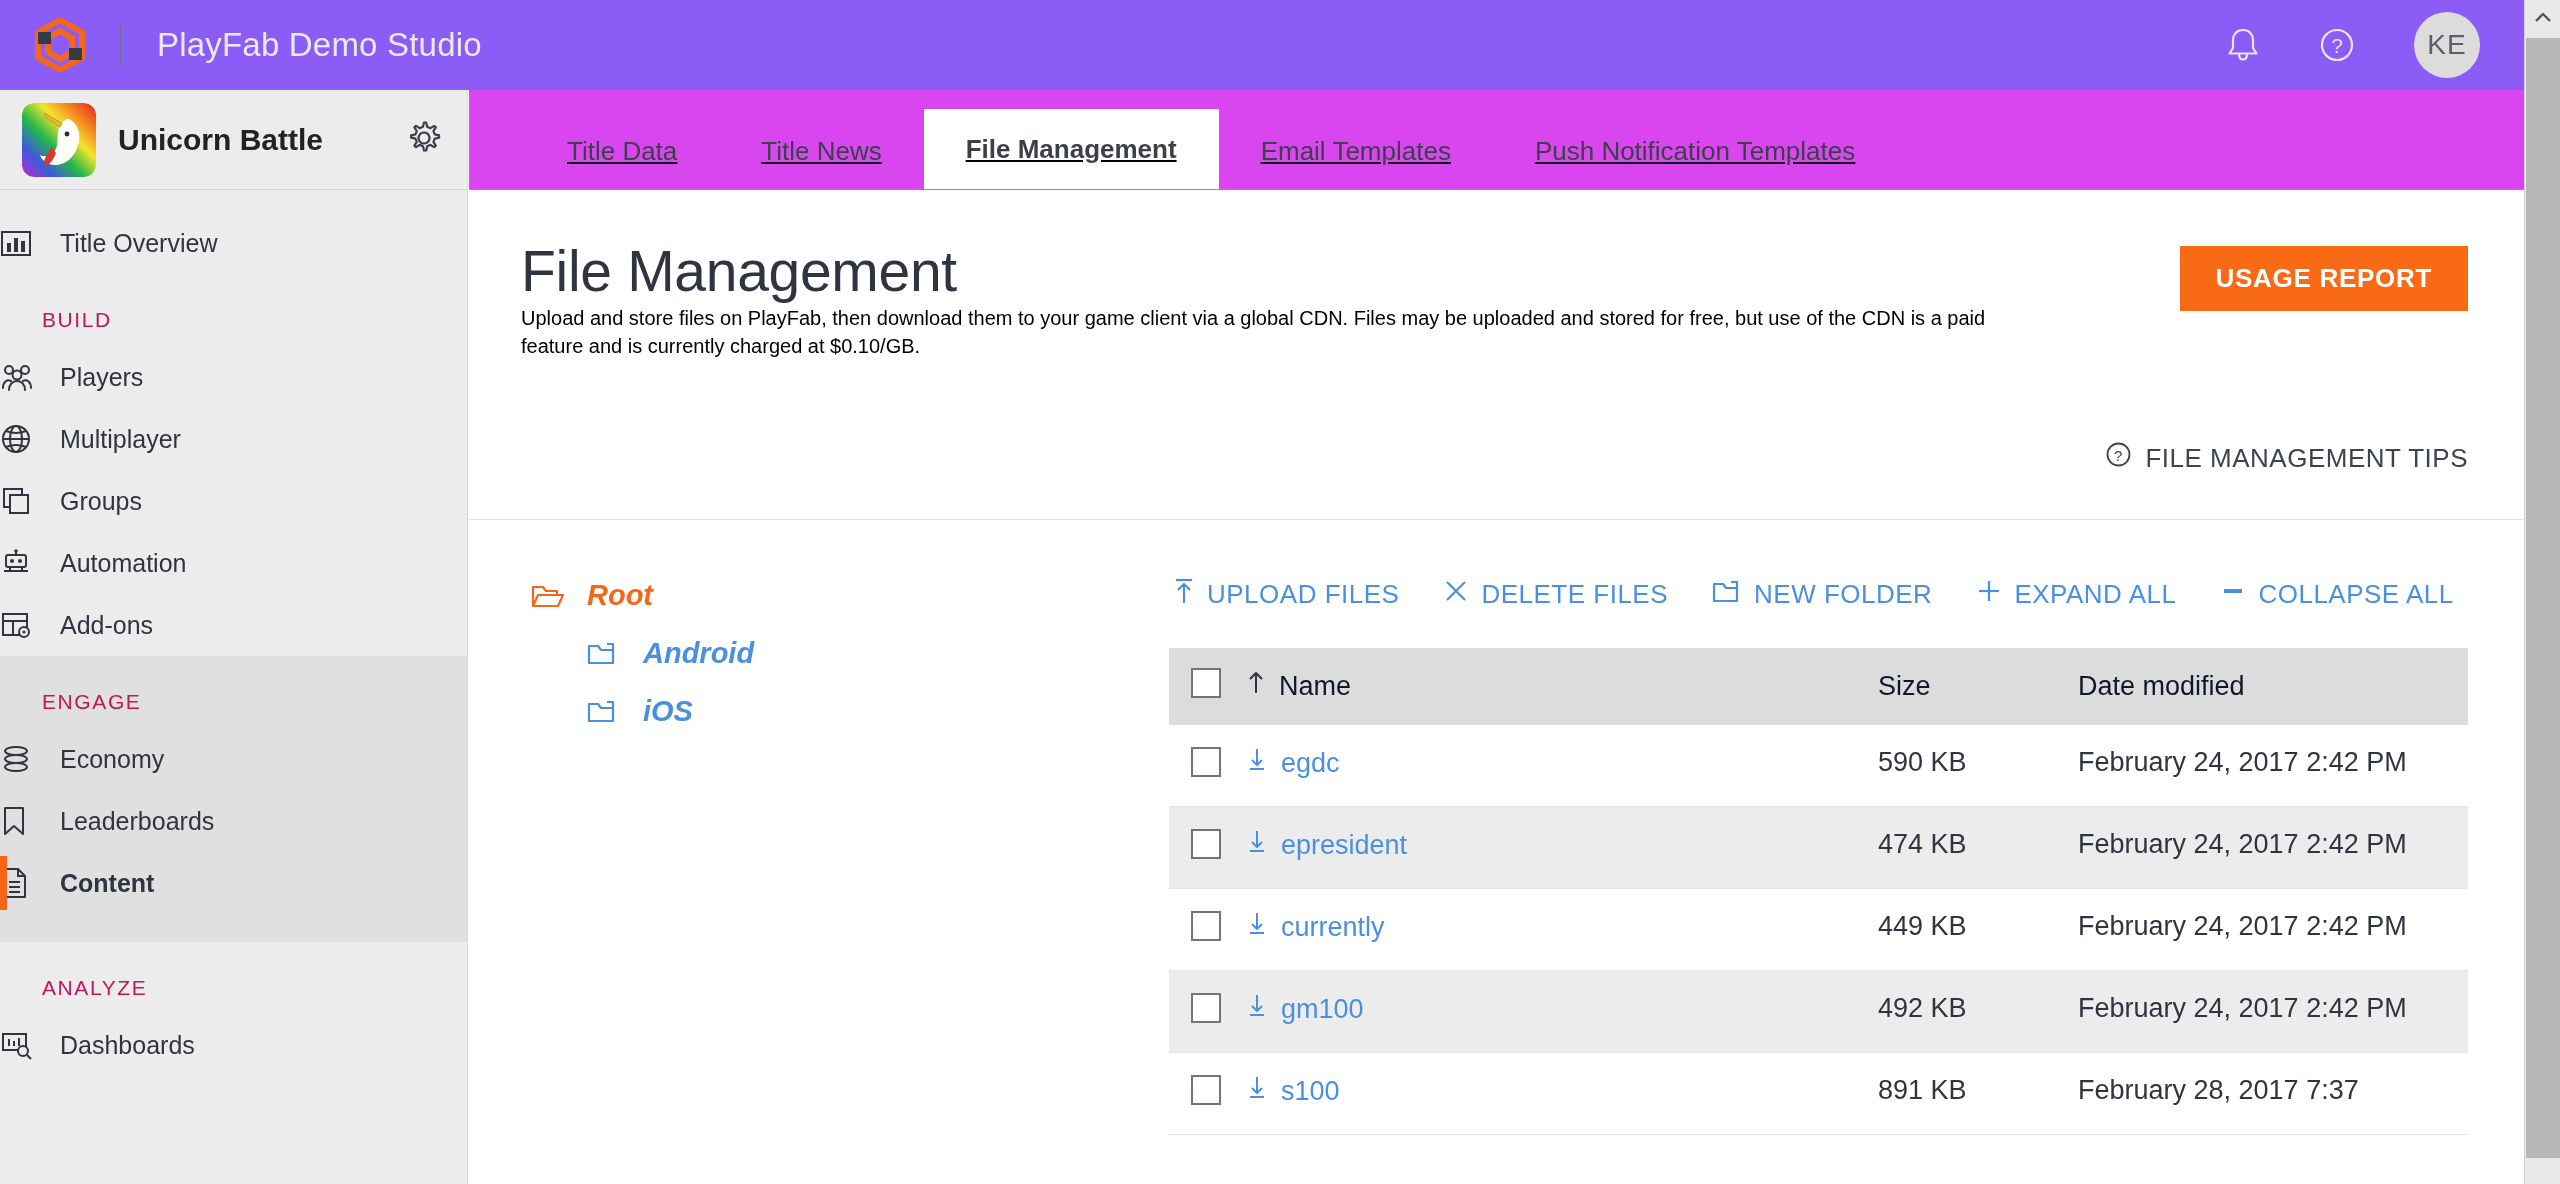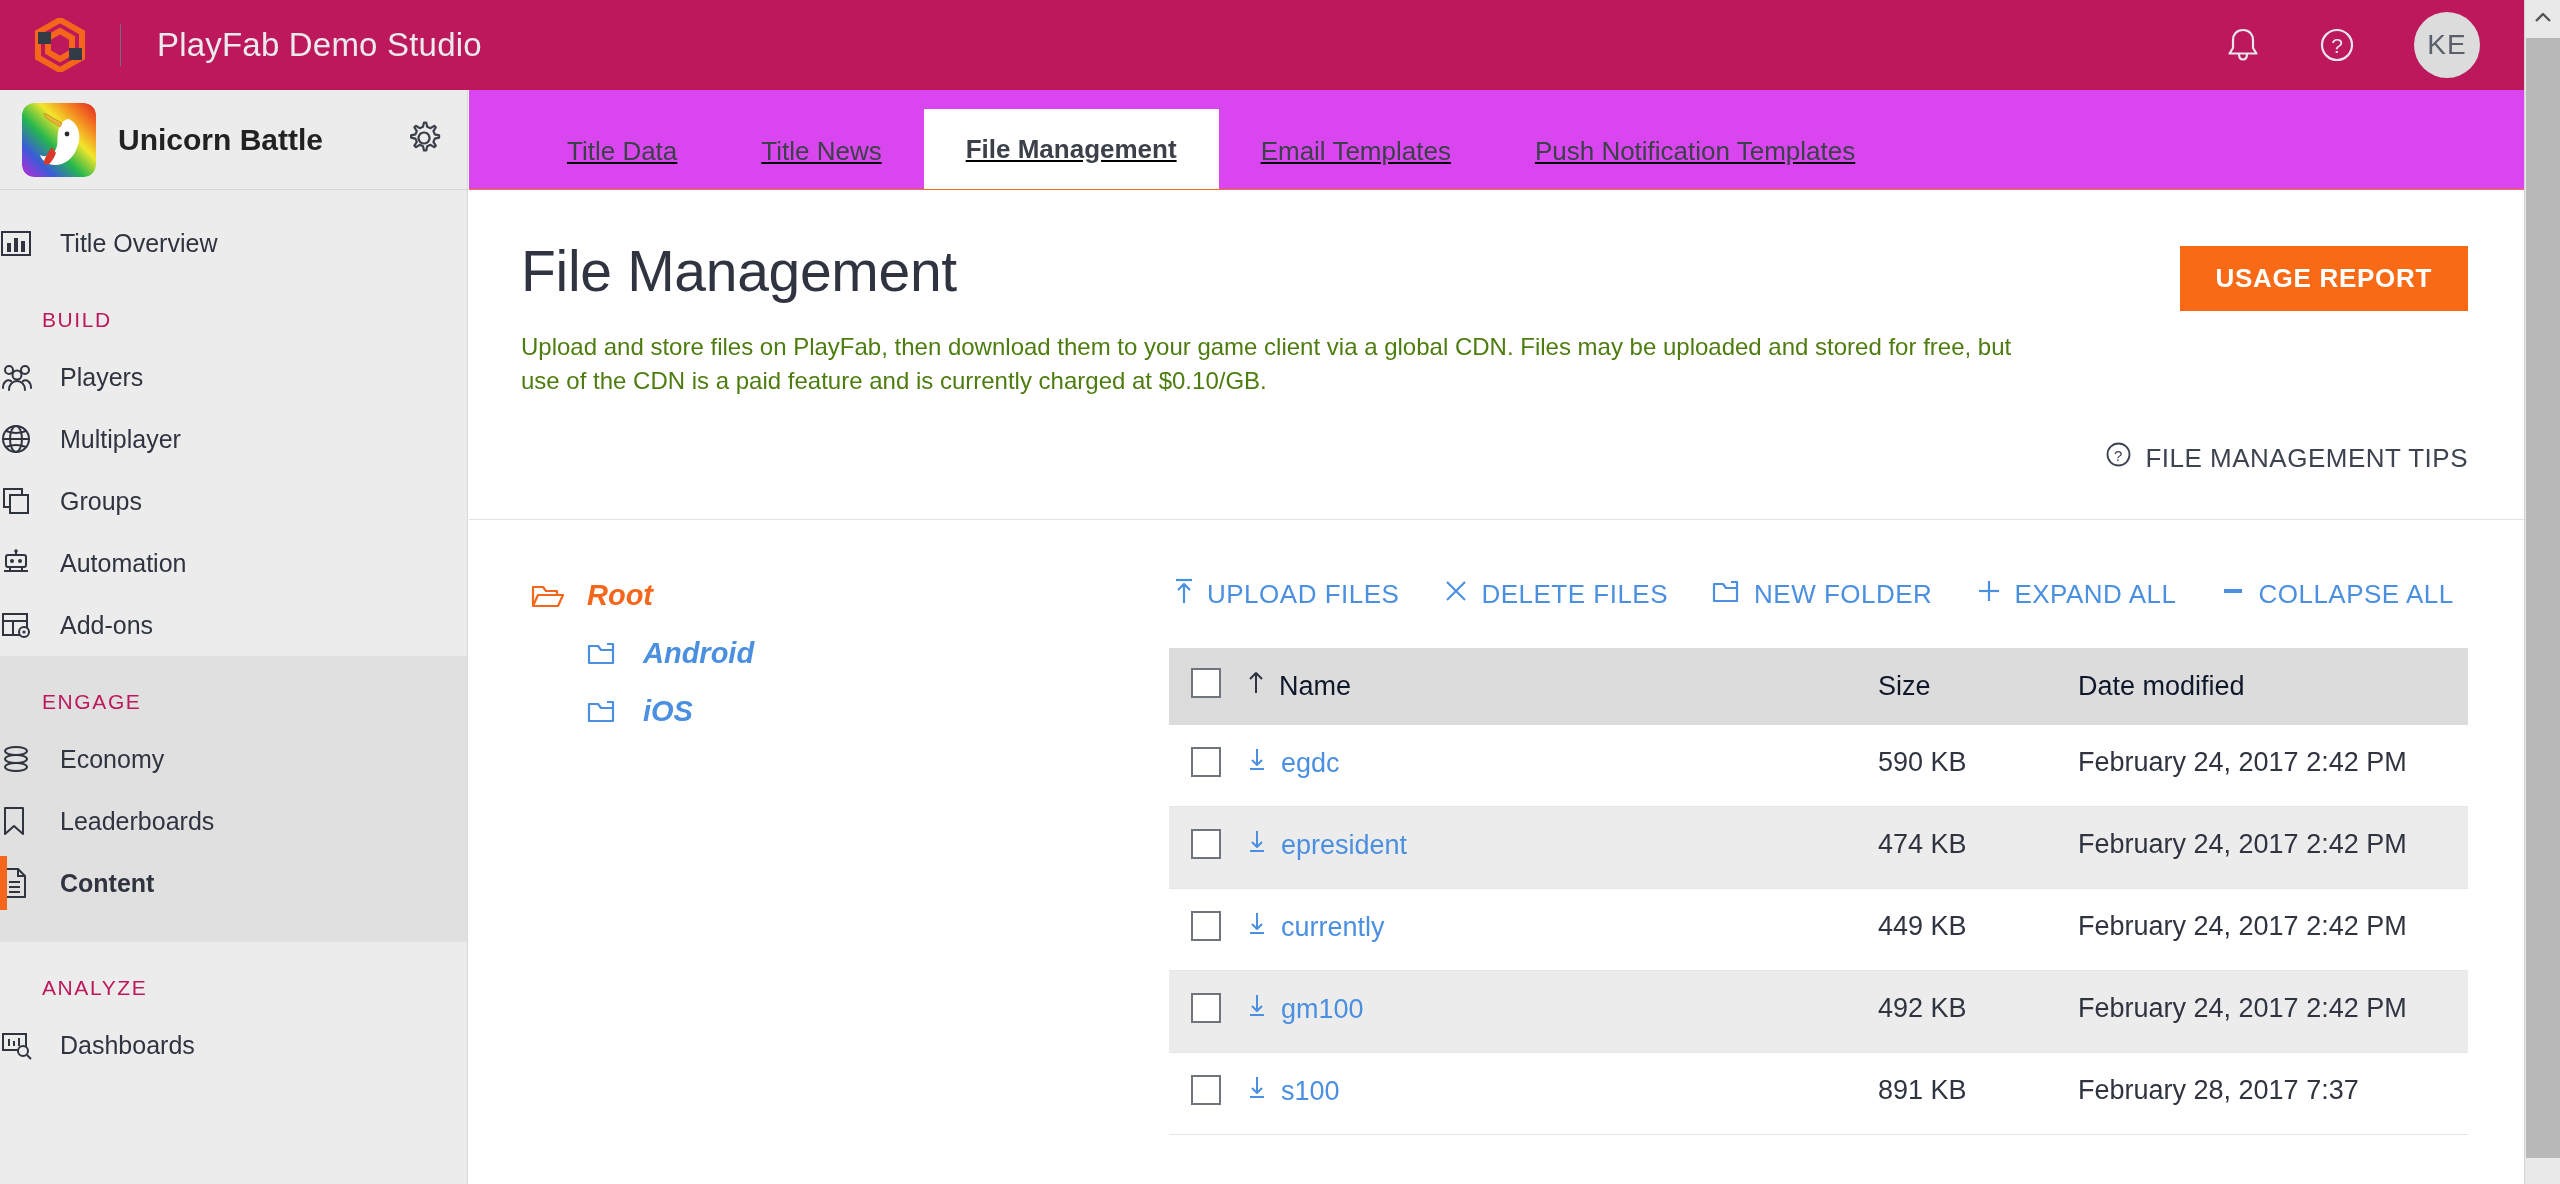--- a/index.html
+++ b/index.html
@@ -7,21 +7,21 @@
     width: 2560px; height: 1184px;
     font-family: "Liberation Sans", sans-serif;
     background: #ffffff;
     overflow: hidden;
   }
 
   
   .topbar {
     position: absolute; top: 0; left: 0;
     width: 2524px; height: 90px;
-    background: #be185d;
+    background: #8b5cf6;
     display: flex; align-items: center;
   }
   .logo-wrap { width: 120px; display: flex; align-items: center; justify-content: center; }
   .topbar-divider {
     width: 1px; height: 42px; background: #6a7280; margin-right: 36px;
   }
   .app-title {
     color: #e8eaee; font-size: 33px; font-weight: 400; letter-spacing: .2px;
   }
   .topbar-right {
@@ -97,21 +97,21 @@
     background: #ffffff; font-weight: bold; height: 80px;
   }
 
   
   .page-head {
     position: relative; padding: 48px 56px 40px 52px;
     border-bottom: 1px solid #e2e2e2; min-height: 330px;
   }
   .page-title { font-size: 57px; font-weight: 400; color: #2f3440; letter-spacing: -.3px; }
   .page-desc {
-    margin-top: 26px; font-size: 24px; line-height: 1.42; color: #4d7c0f;
+    font-size: 20px; line-height: 1.42; color: #000000;
     max-width: 1510px;
   }
   .usage-btn {
     position: absolute; top: 56px; right: 56px;
     background: #f96a16; color: #ffffff; border: none;
     font-size: 26px; font-weight: bold; letter-spacing: .7px;
     padding: 17px 36px; cursor: pointer; font-family: inherit;
   }
   .tips-link {
     position: absolute; right: 56px; bottom: 44px;

